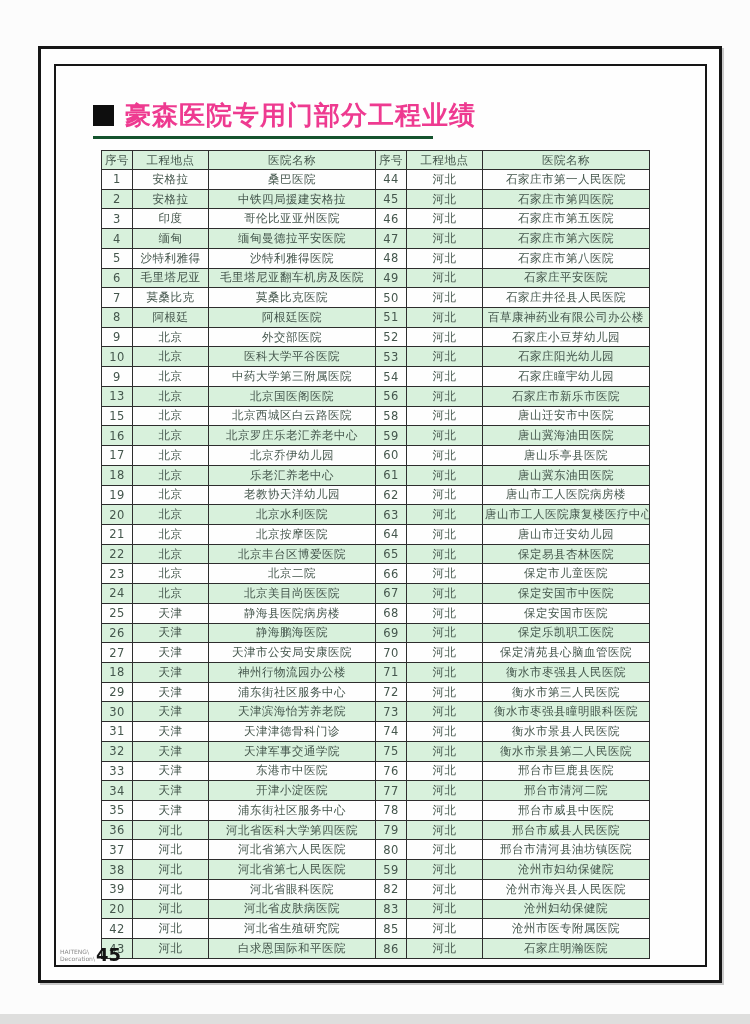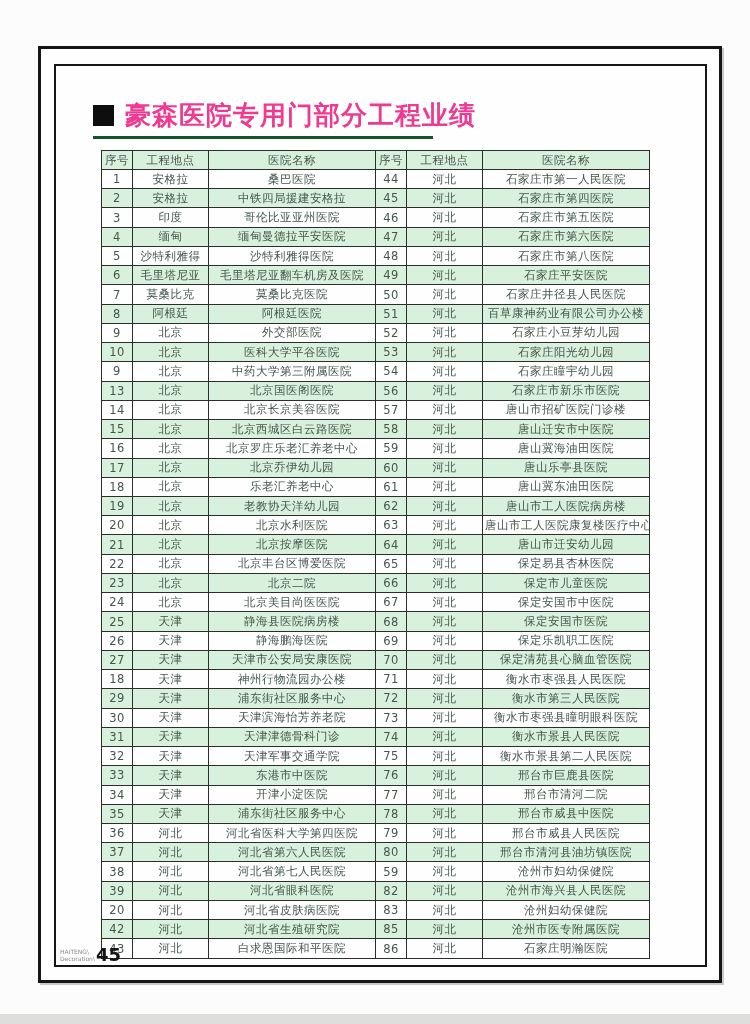--- a/index.html
+++ b/index.html
@@ -149,28 +149,20 @@
           </tr>
           <tr>
             <td>13</td>
             <td>北京</td>
             <td>北京国医阁医院</td>
             <td>56</td>
             <td>河北</td>
             <td>石家庄市新乐市医院</td>
           </tr>
           <tr>
-            <td>14</td>
-            <td>北京</td>
-            <td>北京长京美容医院</td>
-            <td>57</td>
-            <td>河北</td>
-            <td>唐山市招矿医院门诊楼</td>
-          </tr>
-          <tr>
             <td>15</td>
             <td>北京</td>
             <td>北京西城区白云路医院</td>
             <td>58</td>
             <td>河北</td>
             <td>唐山迁安市中医院</td>
           </tr>
           <tr>
             <td>16</td>
             <td>北京</td>

